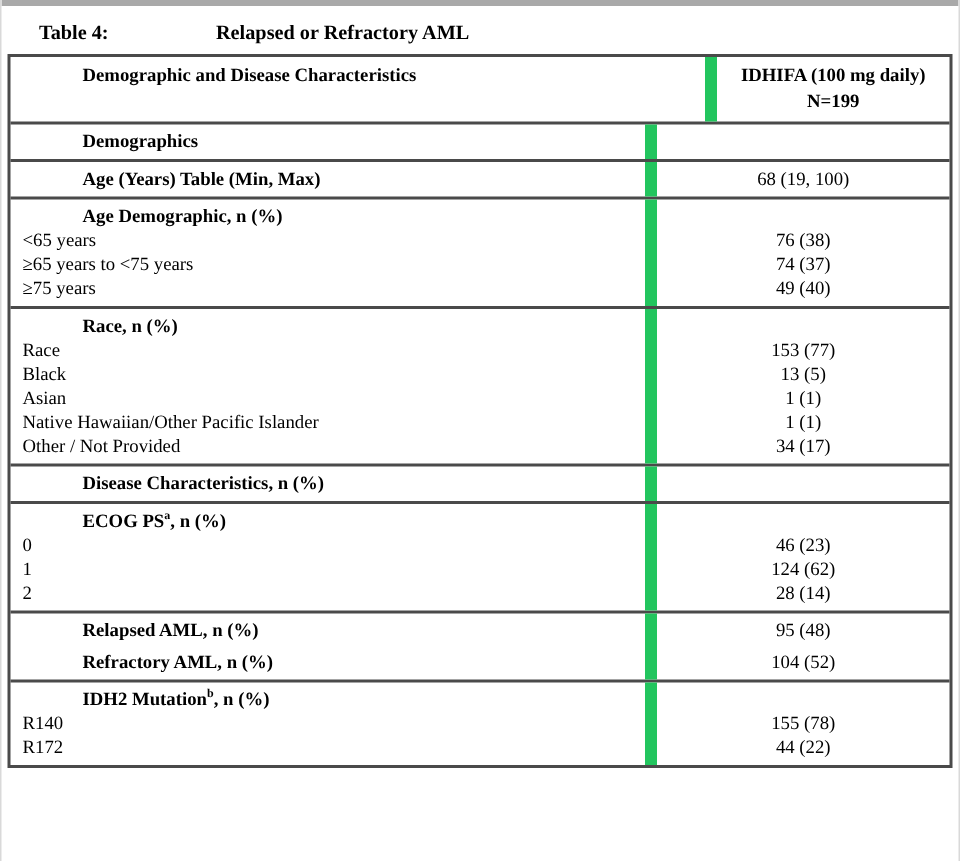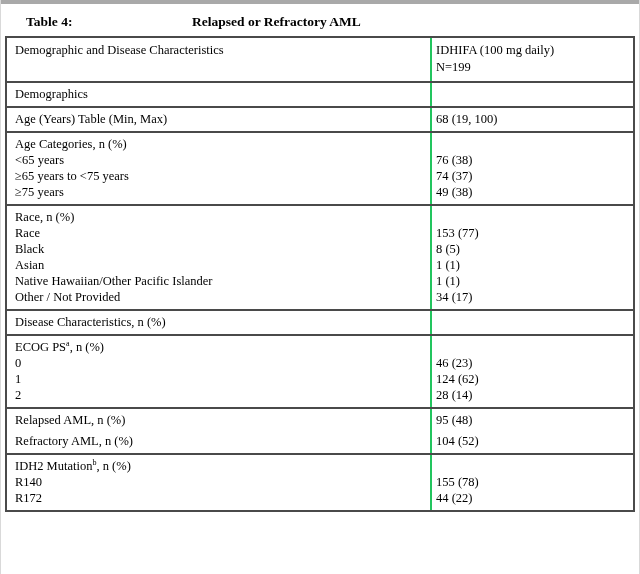--- a/index.html
+++ b/index.html
@@ -18,45 +18,45 @@
     height: 4px; width: 100%;
     background: #a9a9a9;
   }
   
   .title-block {
     display: flex;
     margin: 9px 10px 6px 25px;
     font-weight: bold;
     font-size: 13.5px;
     line-height: 17px;
-    gap: 48px;
   }
   .title-label { width: 118px; flex: 0 0 118px; }
   .title-text  { flex: 1; }
 
   
   .tbl {
     margin: 0 4px 0 4px;
     border: 2px solid #4a4a4a;
     background: #ffffff;
   }
   .row {
     display: grid;
     grid-template-columns: 423px 1fr;
     border-top: 2px solid #4a4a4a;
   }
   .row:first-child { border-top: none; }
   .cell { font-size: 12.5px; }
   .cell.left  { padding: 3px 8px 4px 8px; }
   .cell.right {
-    border-left: 2px solid #22c55e;
+    border-left: 8px solid #22c55e;
+    text-align: center;
     padding: 3px 4px 4px 4px;
   }
   .ln { height: 16px; line-height: 16px; white-space: nowrap; }
-  .b  { font-weight: normal; }
+  .b  { font-weight: bold; margin-left: 40px; }
   .hdr-row .cell { padding-top: 4px; padding-bottom: 5px; }
   .hdr-row .ln { height: 17px; line-height: 17px; }
   sup.fm {
     font-size: 8px;
     line-height: 0;
     vertical-align: super;
   }
   .gap { margin-top: 5px; }
 </style>
 </head>
@@ -94,47 +94,47 @@
     <div class="cell left b">
       <div class="ln">Age (Years) Table (Min, Max)</div>
     </div>
     <div class="cell right">
       <div class="ln">68 (19, 100)</div>
     </div>
   </div>
 
   <div class="row">
     <div class="cell left">
-      <div class="ln b">Age Categories, n (%)</div>
+      <div class="ln b">Age Demographic, n (%)</div>
       <div class="ln">&lt;65 years</div>
       <div class="ln">≥65 years to &lt;75 years</div>
       <div class="ln">≥75 years</div>
     </div>
     <div class="cell right">
       <div class="ln"></div>
       <div class="ln">76 (38)</div>
       <div class="ln">74 (37)</div>
-      <div class="ln">49 (38)</div>
+      <div class="ln">49 (40)</div>
     </div>
   </div>
 
 
   <div class="row">
     <div class="cell left">
       <div class="ln b">Race, n (%)</div>
       <div class="ln">Race</div>
       <div class="ln">Black</div>
       <div class="ln">Asian</div>
       <div class="ln">Native Hawaiian/Other Pacific Islander</div>
       <div class="ln">Other / Not Provided</div>
     </div>
     <div class="cell right">
       <div class="ln"></div>
       <div class="ln">153 (77)</div>
-      <div class="ln">8 (5)</div>
+      <div class="ln">13 (5)</div>
       <div class="ln">1 (1)</div>
       <div class="ln">1 (1)</div>
       <div class="ln">34 (17)</div>
     </div>
   </div>
 
   <div class="row">
     <div class="cell left b">
       <div class="ln">Disease Characteristics, n (%)</div>
     </div>

